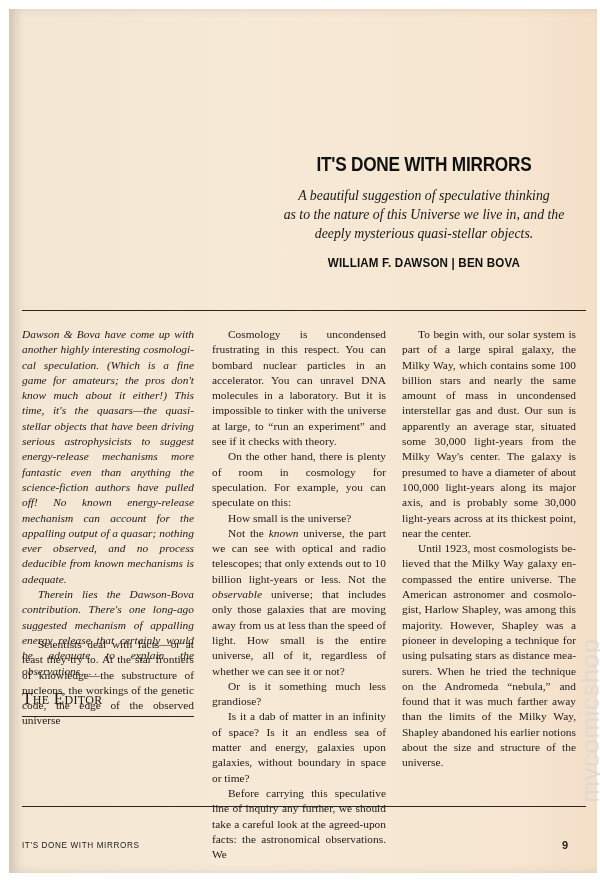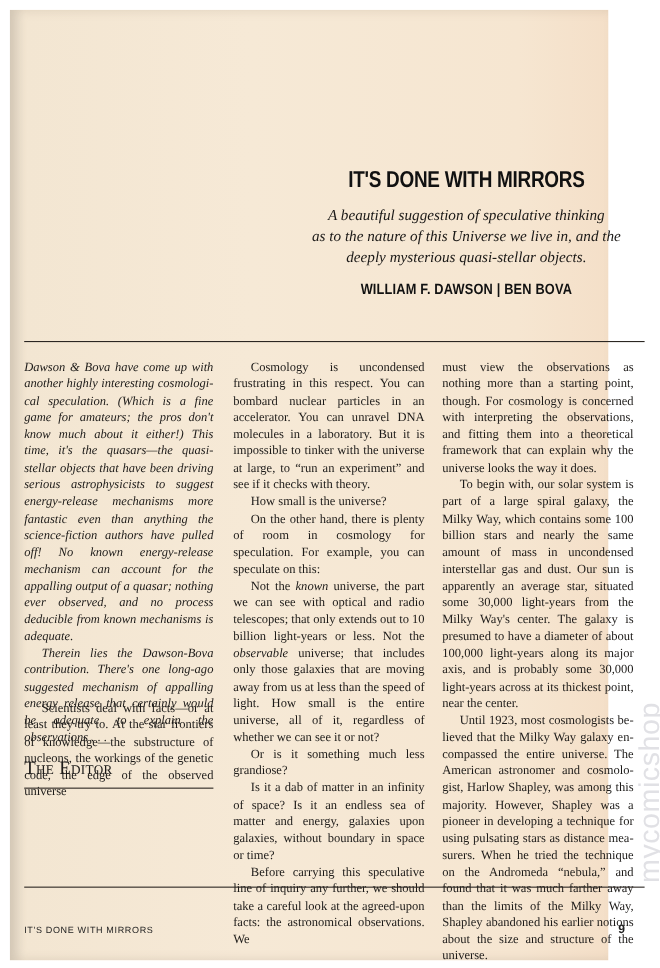--- a/index.html
+++ b/index.html
@@ -6,20 +6,21 @@
   body {
     width: 600px; height: 880px; position: relative; overflow: hidden;
     background: #ffffff;
     font-family: "Liberation Serif", "DejaVu Serif", serif;
     color: #1c1a18;
   }
   .page {
     position: absolute; left: 9px; top: 9px; width: 544px; height: 864px;
     background: linear-gradient(90deg, #e6dccb 0px, #f3e6d2 14px, #f6e9d6 40%, #f6e6d1 85%, #f4dfc8 100%);
     box-shadow: inset 6px 0 10px rgba(120,100,80,0.18);
+    padding-left: 44px;
   }
   .title-block {
     position: absolute; left: 250px; top: 0; width: 330px;
   }
   .title {
     position: absolute; top: 143px; left: 0; width: 330px; text-align: center;
     font-family: "Liberation Sans", "DejaVu Sans", sans-serif;
     font-weight: bold; font-size: 21px; letter-spacing: -0.3px;
     transform: scaleX(0.82); transform-origin: center;
     color: #111;
@@ -110,30 +111,29 @@
     <p>Scientists deal with facts—or at least they try to. At the star frontiers of knowledge—the substructure of nu­cleons, the workings of the genetic code, the edge of the observed universe</p>
   </div>
 
   <div class="rule" style="left:13px; top:707px; width:172px;"></div>
 
   <div class="caption">
   </div>
 
   <div class="col col2">
     <p>Cosmology is uncondensed frustrat­ing in this respect. You can bombard nuclear particles in an accelerator. You can unravel DNA molecules in a laboratory. But it is impossible to tinker with the universe at large, to “run an experiment” and see if it checks with theory.</p>
+    <p>On the other hand, there is plenty of room in cosmology for speculation. For example, you can speculate on this:</p>
     <p>How small is the universe?</p>
-    <p>On the other hand, there is plenty of room in cosmology for speculation. For example, you can speculate on this:</p>
     <p><span>Not the </span><em>known</em><span> universe, the part we can see with optical and radio tele­scopes; that only extends out to 10 billion light-years or less. Not the </span><em>observable</em><span> universe; that includes only those galaxies that are moving away from us at less than the speed of light. How small is the entire universe, all of it, regardless of whether we can see it or not?</span></p>
     <p>Or is it something much less grandi­ose?</p>
     <p>Is it a dab of matter in an infinity of space? Is it an endless sea of matter and energy, galaxies upon galaxies, without boundary in space or time?</p>
     <p>Before carrying this speculative line of inquiry any further, we should take a careful look at the agreed-upon facts: the astronomical observations. We</p>
   </div>
 
   <div class="col col3">
-    <p class="noindent">must view the observations as nothing more than a starting point, though. For cosmology is concerned with in­terpreting the observations, and fitting them into a theoretical framework that can explain why the universe looks the way it does.</p>
     <p>To begin with, our solar system is part of a large spiral galaxy, the Milky Way, which contains some 100 billion stars and nearly the same amount of mass in uncondensed interstellar gas and dust. Our sun is apparently an average star, situated some 30,000 light-years from the Milky Way's cen­ter. The galaxy is presumed to have a diameter of about 100,000 light-years along its major axis, and is probably some 30,000 light-years across at its thickest point, near the center.</p>
     <p>Until 1923, most cosmologists be­lieved that the Milky Way galaxy en­compassed the entire universe. The American astronomer and cosmolo­gist, Harlow Shapley, was among this majority. However, Shapley was a pioneer in developing a technique for using pulsating stars as distance mea­surers. When he tried the technique on the Andromeda “nebula,” and found that it was much farther away than the limits of the Milky Way, Shapley abandoned his earlier notions about the size and structure of the universe.</p>
   </div>
 
   <div class="rule" style="left:13px; top:797px; width:564px;"></div>
 
   <div class="footer-title">IT'S DONE WITH MIRRORS</div>
   <div class="page-number">9</div>
 </div>
 

